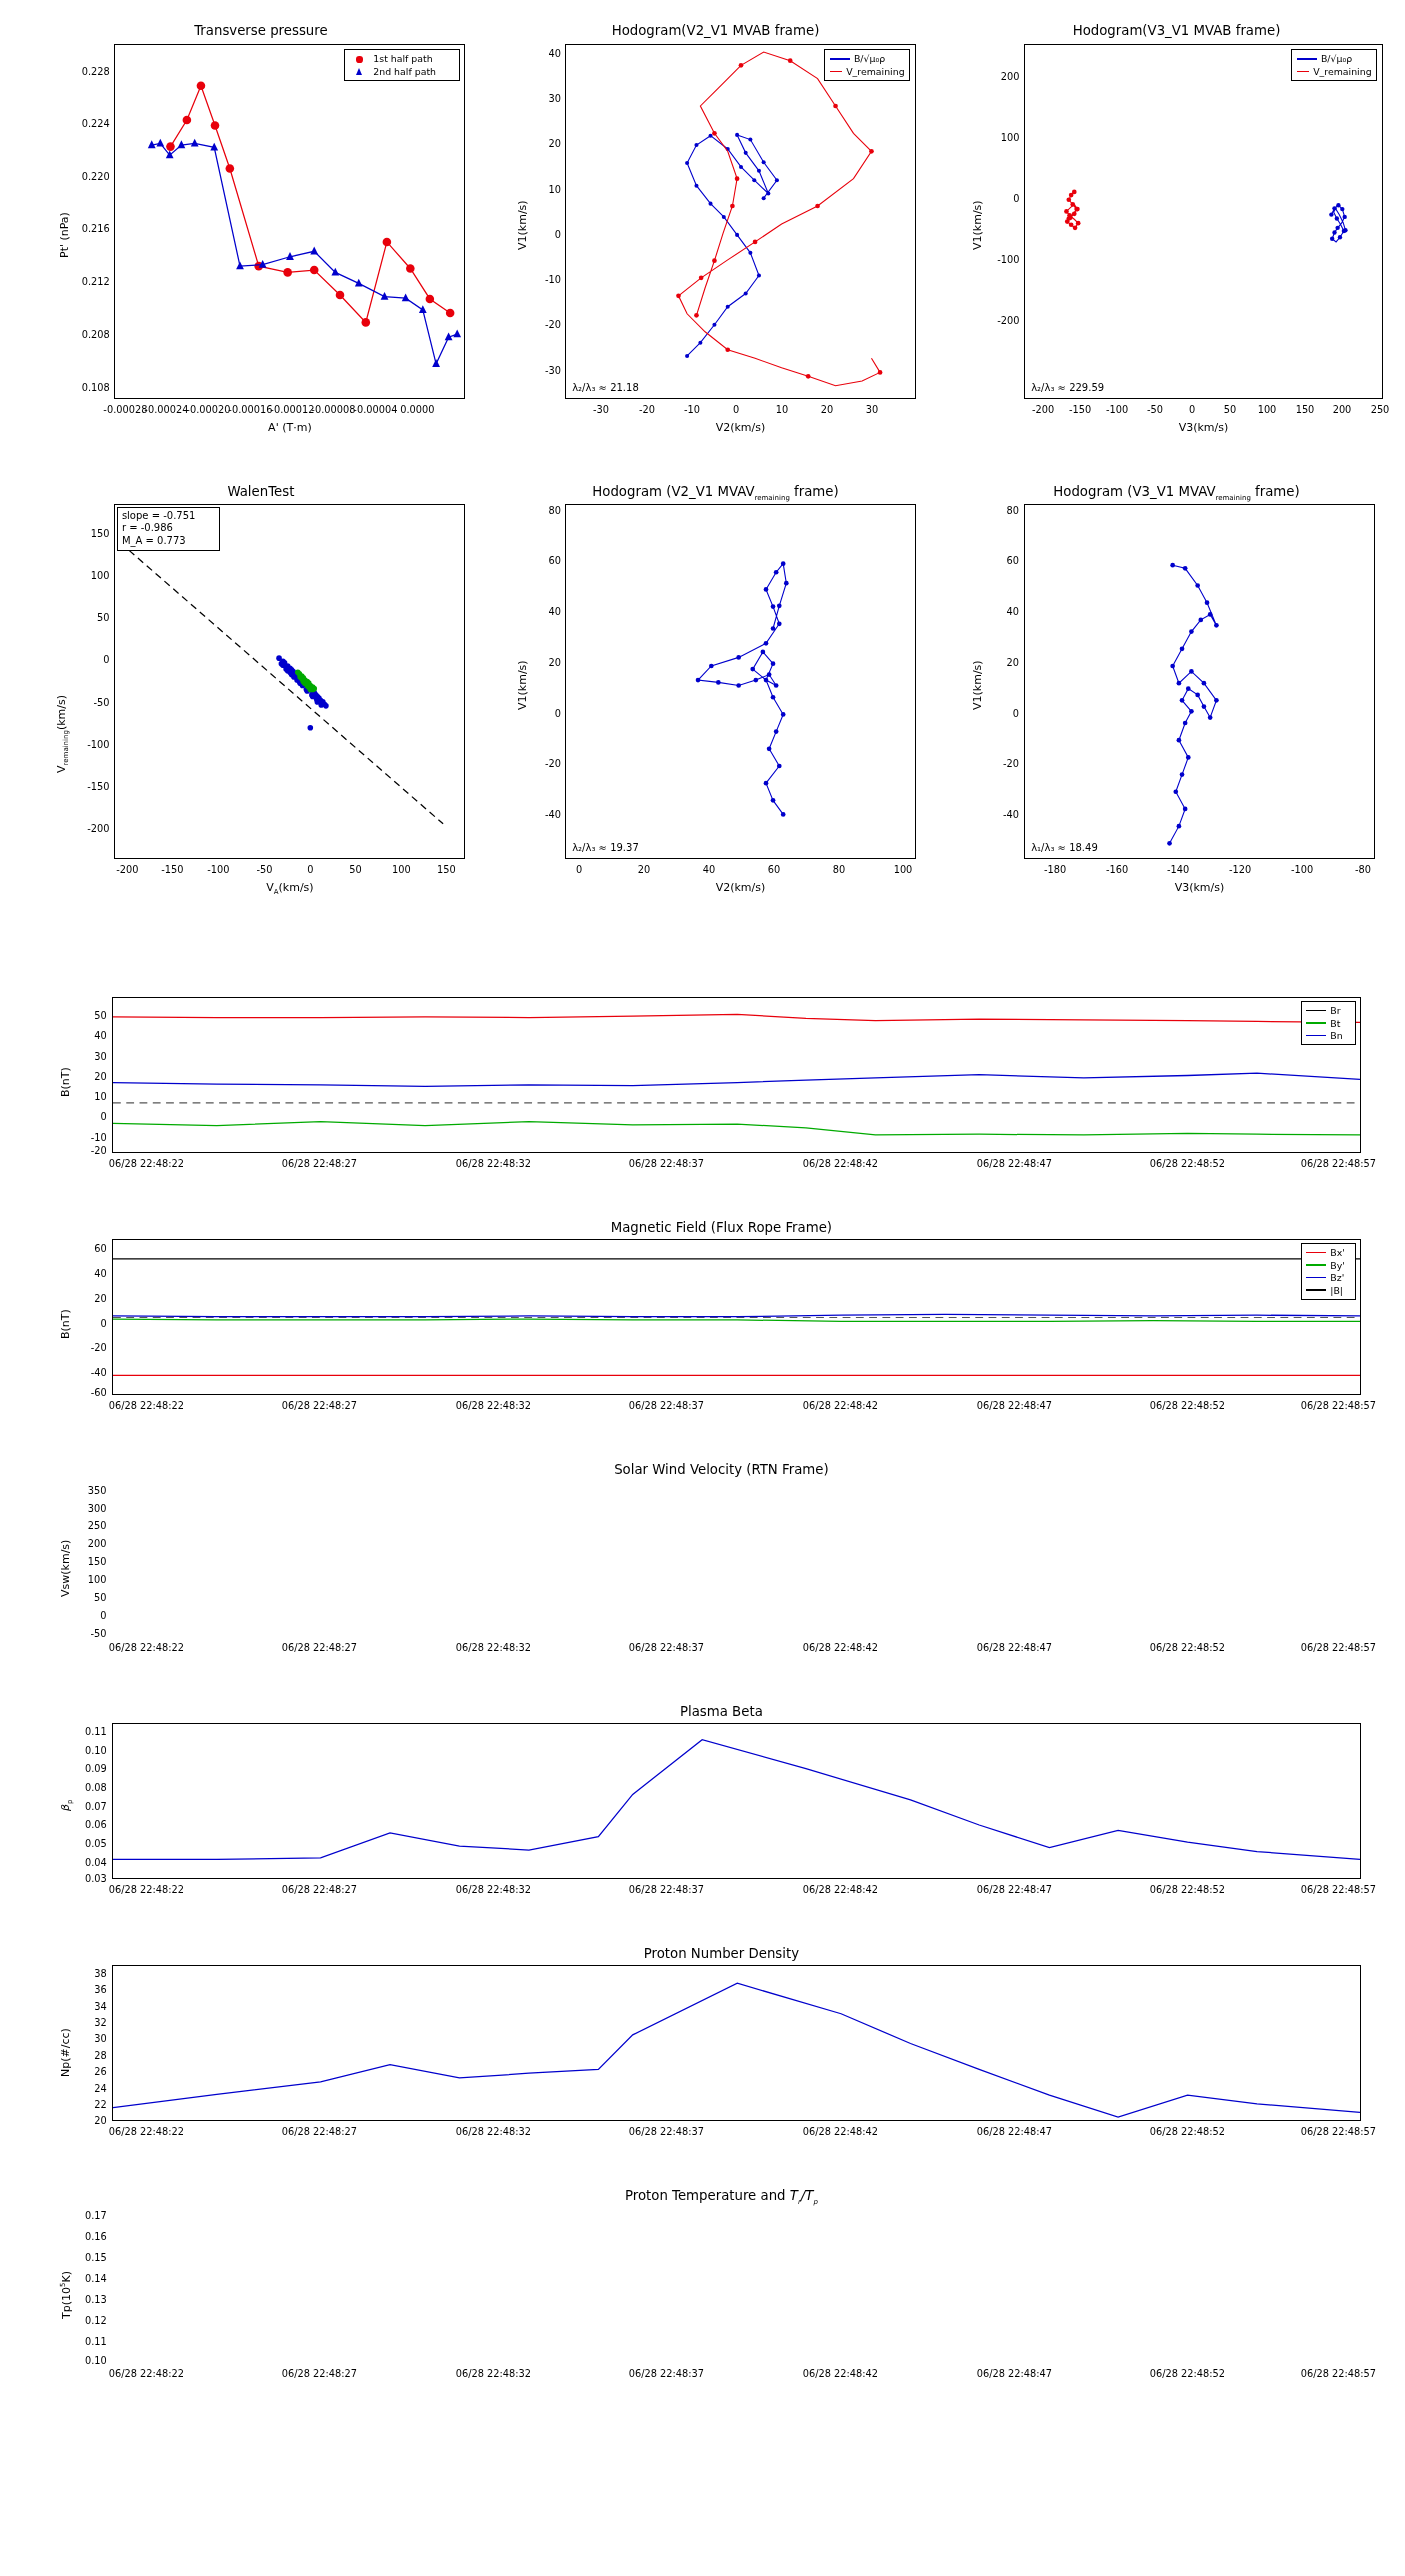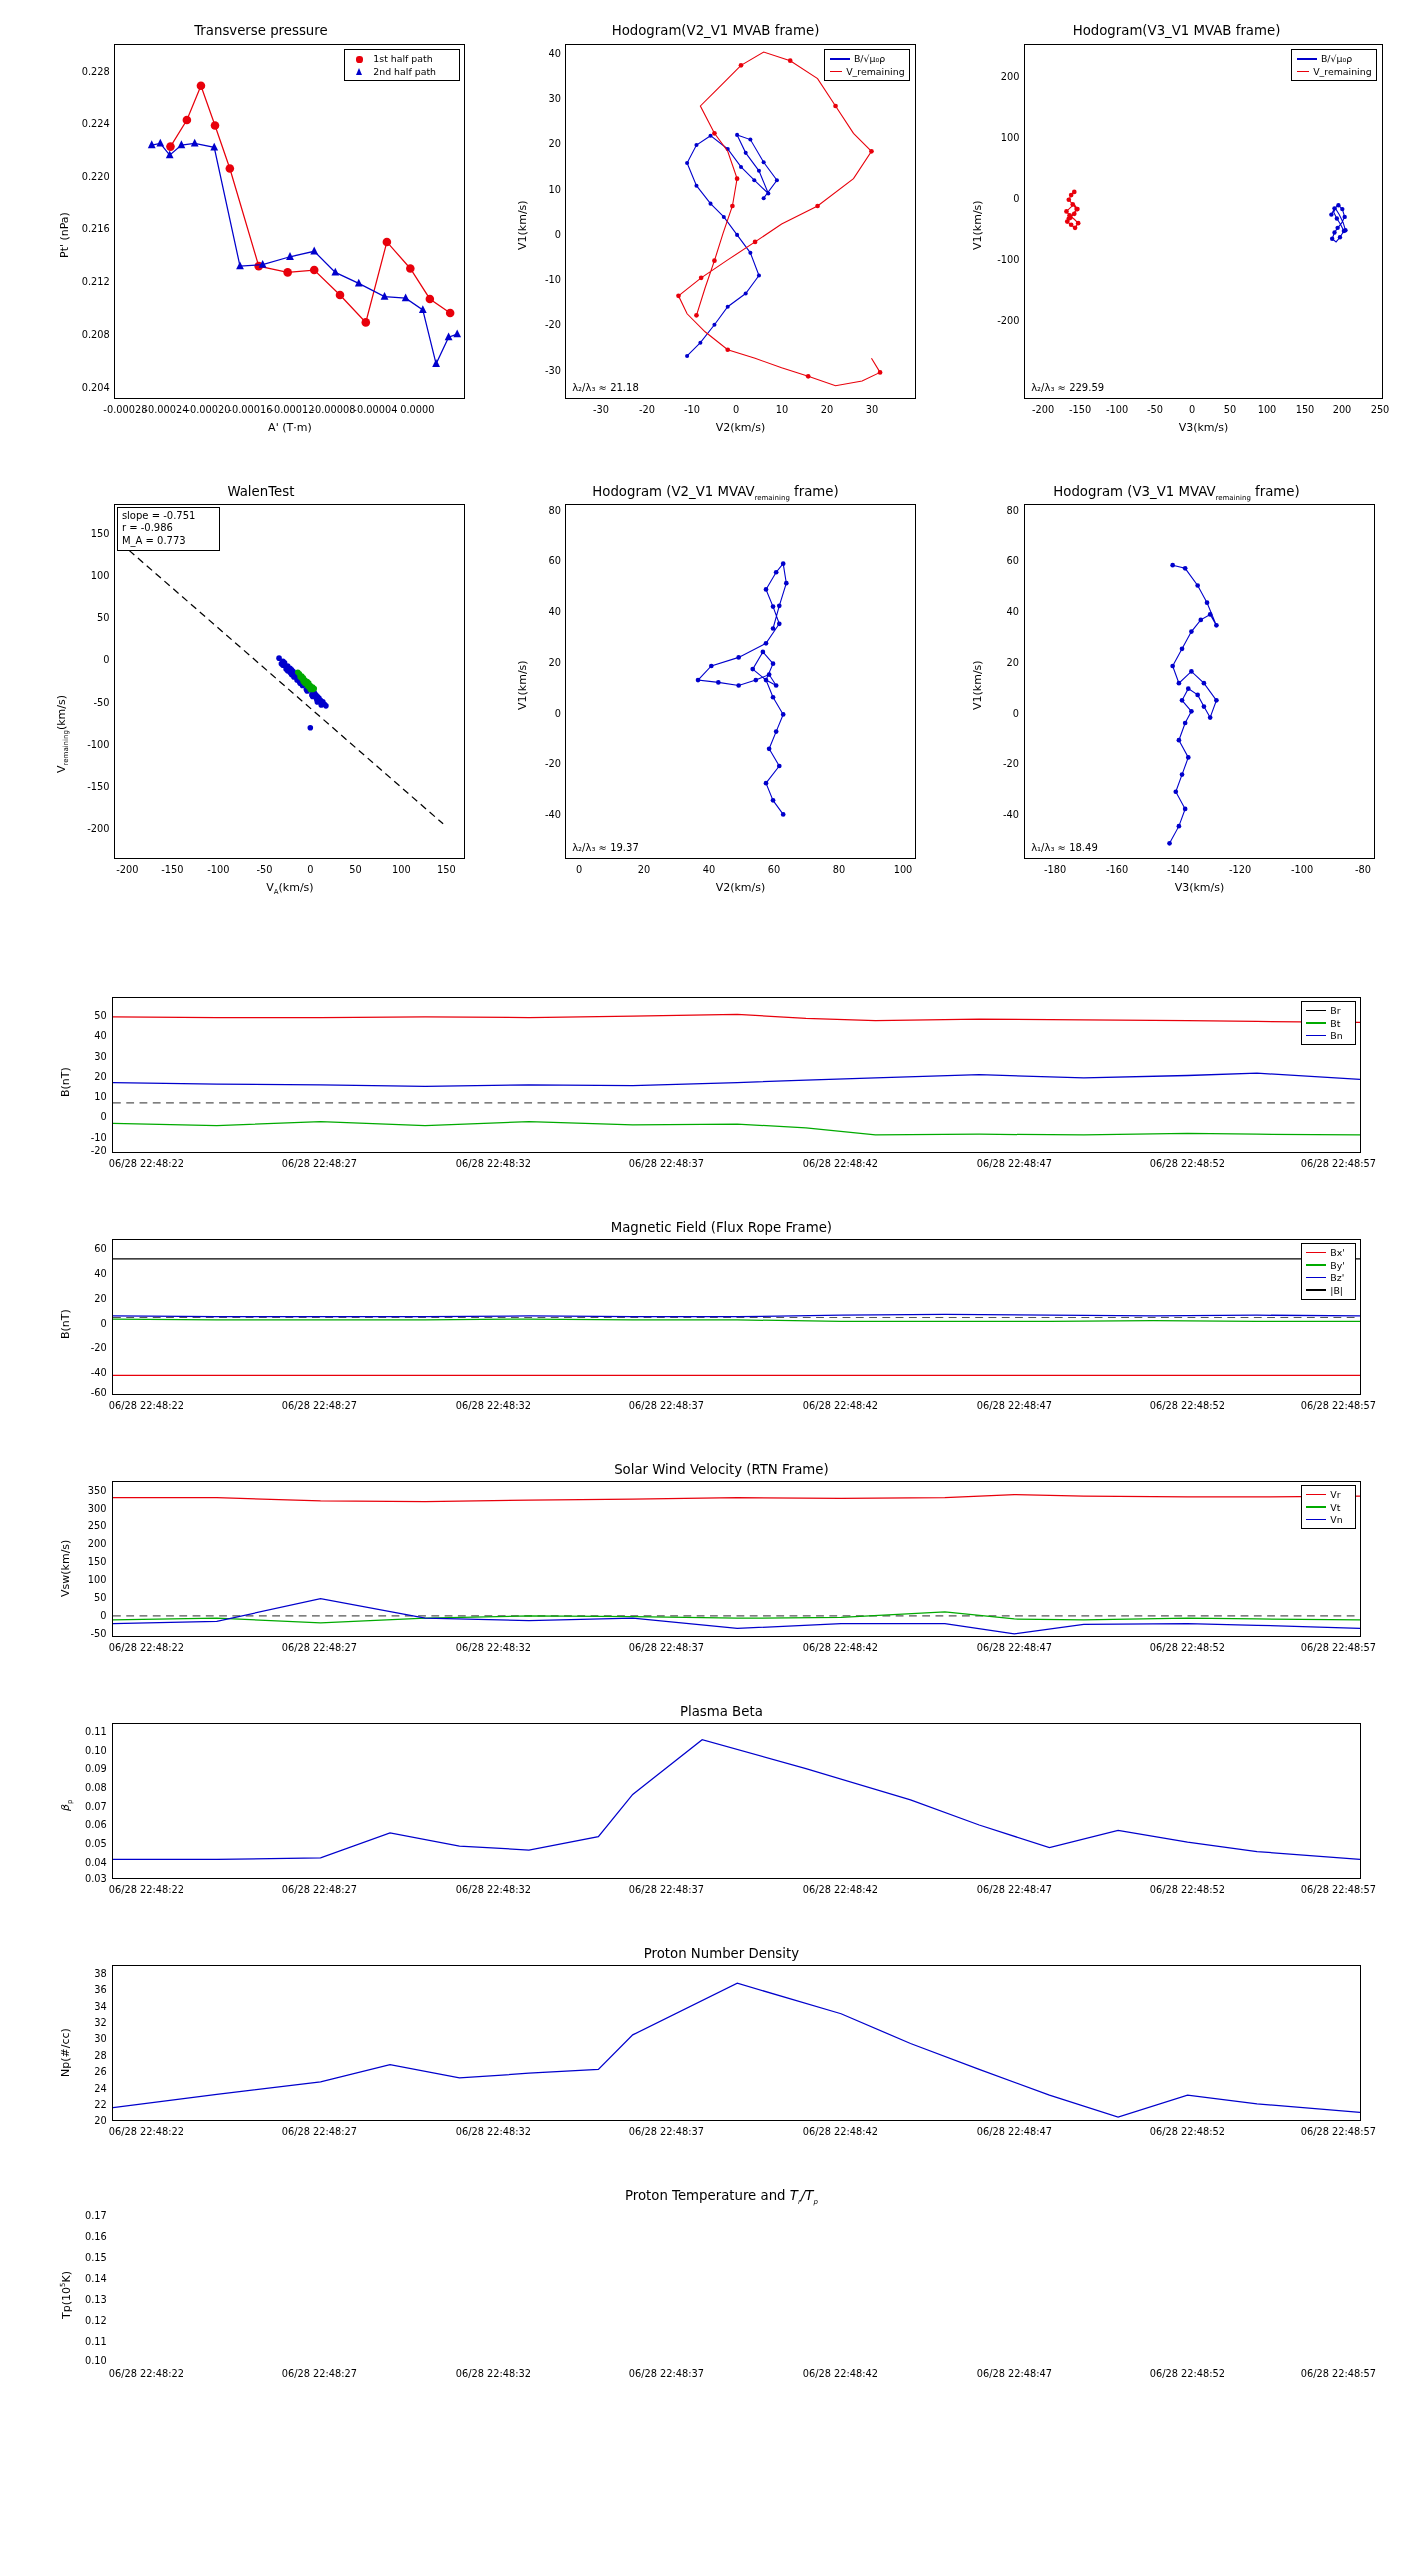--- a/index.html
+++ b/index.html
@@ -93,21 +93,21 @@
           </div>
       </div>
     </div>
 
     <div class="tick ticky" style="left:23.4px;top:55px;width:44px;">0.228</div>
     <div class="tick ticky" style="left:23.4px;top:107px;width:44px;">0.224</div>
     <div class="tick ticky" style="left:23.4px;top:160px;width:44px;">0.220</div>
     <div class="tick ticky" style="left:23.4px;top:212px;width:44px;">0.216</div>
     <div class="tick ticky" style="left:23.4px;top:265px;width:44px;">0.212</div>
     <div class="tick ticky" style="left:23.4px;top:318px;width:44px;">0.208</div>
-    <div class="tick ticky" style="left:23.4px;top:371px;width:44px;">0.204</div>
+    <div class="tick ticky" style="left:23.4px;top:371px;width:44px;">0.108</div>
 
     <div class="tick tickx" style="left:83px;top:388px;">-0.00028</div>
     <div class="tick tickx" style="left:124px;top:388px;">-0.00024</div>
     <div class="tick tickx" style="left:166px;top:388px;">-0.00020</div>
     <div class="tick tickx" style="left:208px;top:388px;">-0.00016</div>
     <div class="tick tickx" style="left:250px;top:388px;">-0.00012</div>
     <div class="tick tickx" style="left:291px;top:388px;">-0.00008</div>
     <div class="tick tickx" style="left:333px;top:388px;">-0.00004</div>
     <div class="tick tickx" style="left:375px;top:388px;">0.0000</div>
     <div class="xlabel" style="left:72px;top:405px;width:351px;">A' (T·m)</div>
@@ -564,42 +564,20 @@
     <div class="tick tickx" style="left:624px;top:186px;">06/28 22:48:37</div>
     <div class="tick tickx" style="left:798px;top:186px;">06/28 22:48:42</div>
     <div class="tick tickx" style="left:972px;top:186px;">06/28 22:48:47</div>
     <div class="tick tickx" style="left:1145px;top:186px;">06/28 22:48:52</div>
     <div class="tick tickx" style="left:1296px;top:186px;">06/28 22:48:57</div>
     <div class="ylabel" style="left:17px;top:125px;transform:rotate(-90deg);">B(nT)</div>
   </div>
 
   <div class="panel" style="left:23.4px;top:1456px;width:1358px;height:226px;">
     <div class="plot-title" style="top:6.2px;">Solar Wind Velocity (RTN Frame)</div>
-    <div class="axes" style="left:70px;top:25px;width:1249px;height:156px;">
-      <svg width="1247" height="155" viewBox="0 0 1598 198" preserveAspectRatio="none">
-        <line x1="0" y1="171" x2="1598" y2="171" stroke="#555" stroke-width="1.4" stroke-dasharray="10,7"></line>
-        <polyline fill="none" stroke="#e8000b" stroke-width="1.6" points="0,20 133,20 266,24 400,25 533,23 666,22 800,20 933,21 1066,20 1155,16 1244,18 1377,19 1466,19 1598,18"></polyline>
-        <polyline fill="none" stroke="#00aa00" stroke-width="1.6" points="0,176 133,174 266,180 400,174 533,171 666,172 800,174 933,173 1066,166 1155,175 1244,176 1377,174 1466,175 1598,176"></polyline>
-        <polyline fill="none" stroke="#0000cc" stroke-width="1.6" points="0,181 133,178 266,149 400,174 533,177 666,174 800,187 933,181 1066,181 1155,194 1244,182 1377,181 1466,183 1598,187"></polyline>
-      </svg>
-      <div class="legend" style="right:4.7px;top:3.1px;width:55px;">
-        <div class="row">
-            <span class="swatch" style="background:#e8000b"></span>
-            <span>Vr</span>
-          </div>
-        <div class="row">
-            <span class="swatch" style="background:#00aa00"></span>
-            <span>Vt</span>
-          </div>
-        <div class="row">
-            <span class="swatch" style="background:#0000cc"></span>
-            <span>Vn</span>
-          </div>
-      </div>
-    </div>
     <div class="tick ticky" style="left:20px;top:34px;width:44px;">350</div>
     <div class="tick ticky" style="left:20px;top:52px;width:44px;">300</div>
     <div class="tick ticky" style="left:20px;top:69px;width:44px;">250</div>
     <div class="tick ticky" style="left:20px;top:87px;width:44px;">200</div>
     <div class="tick ticky" style="left:20px;top:105px;width:44px;">150</div>
     <div class="tick ticky" style="left:20px;top:123px;width:44px;">100</div>
     <div class="tick ticky" style="left:20px;top:141px;width:44px;">50</div>
     <div class="tick ticky" style="left:20px;top:159px;width:44px;">0</div>
     <div class="tick ticky" style="left:20px;top:177px;width:44px;">-50</div>
     <div class="tick tickx" style="left:104px;top:186px;">06/28 22:48:22</div>

